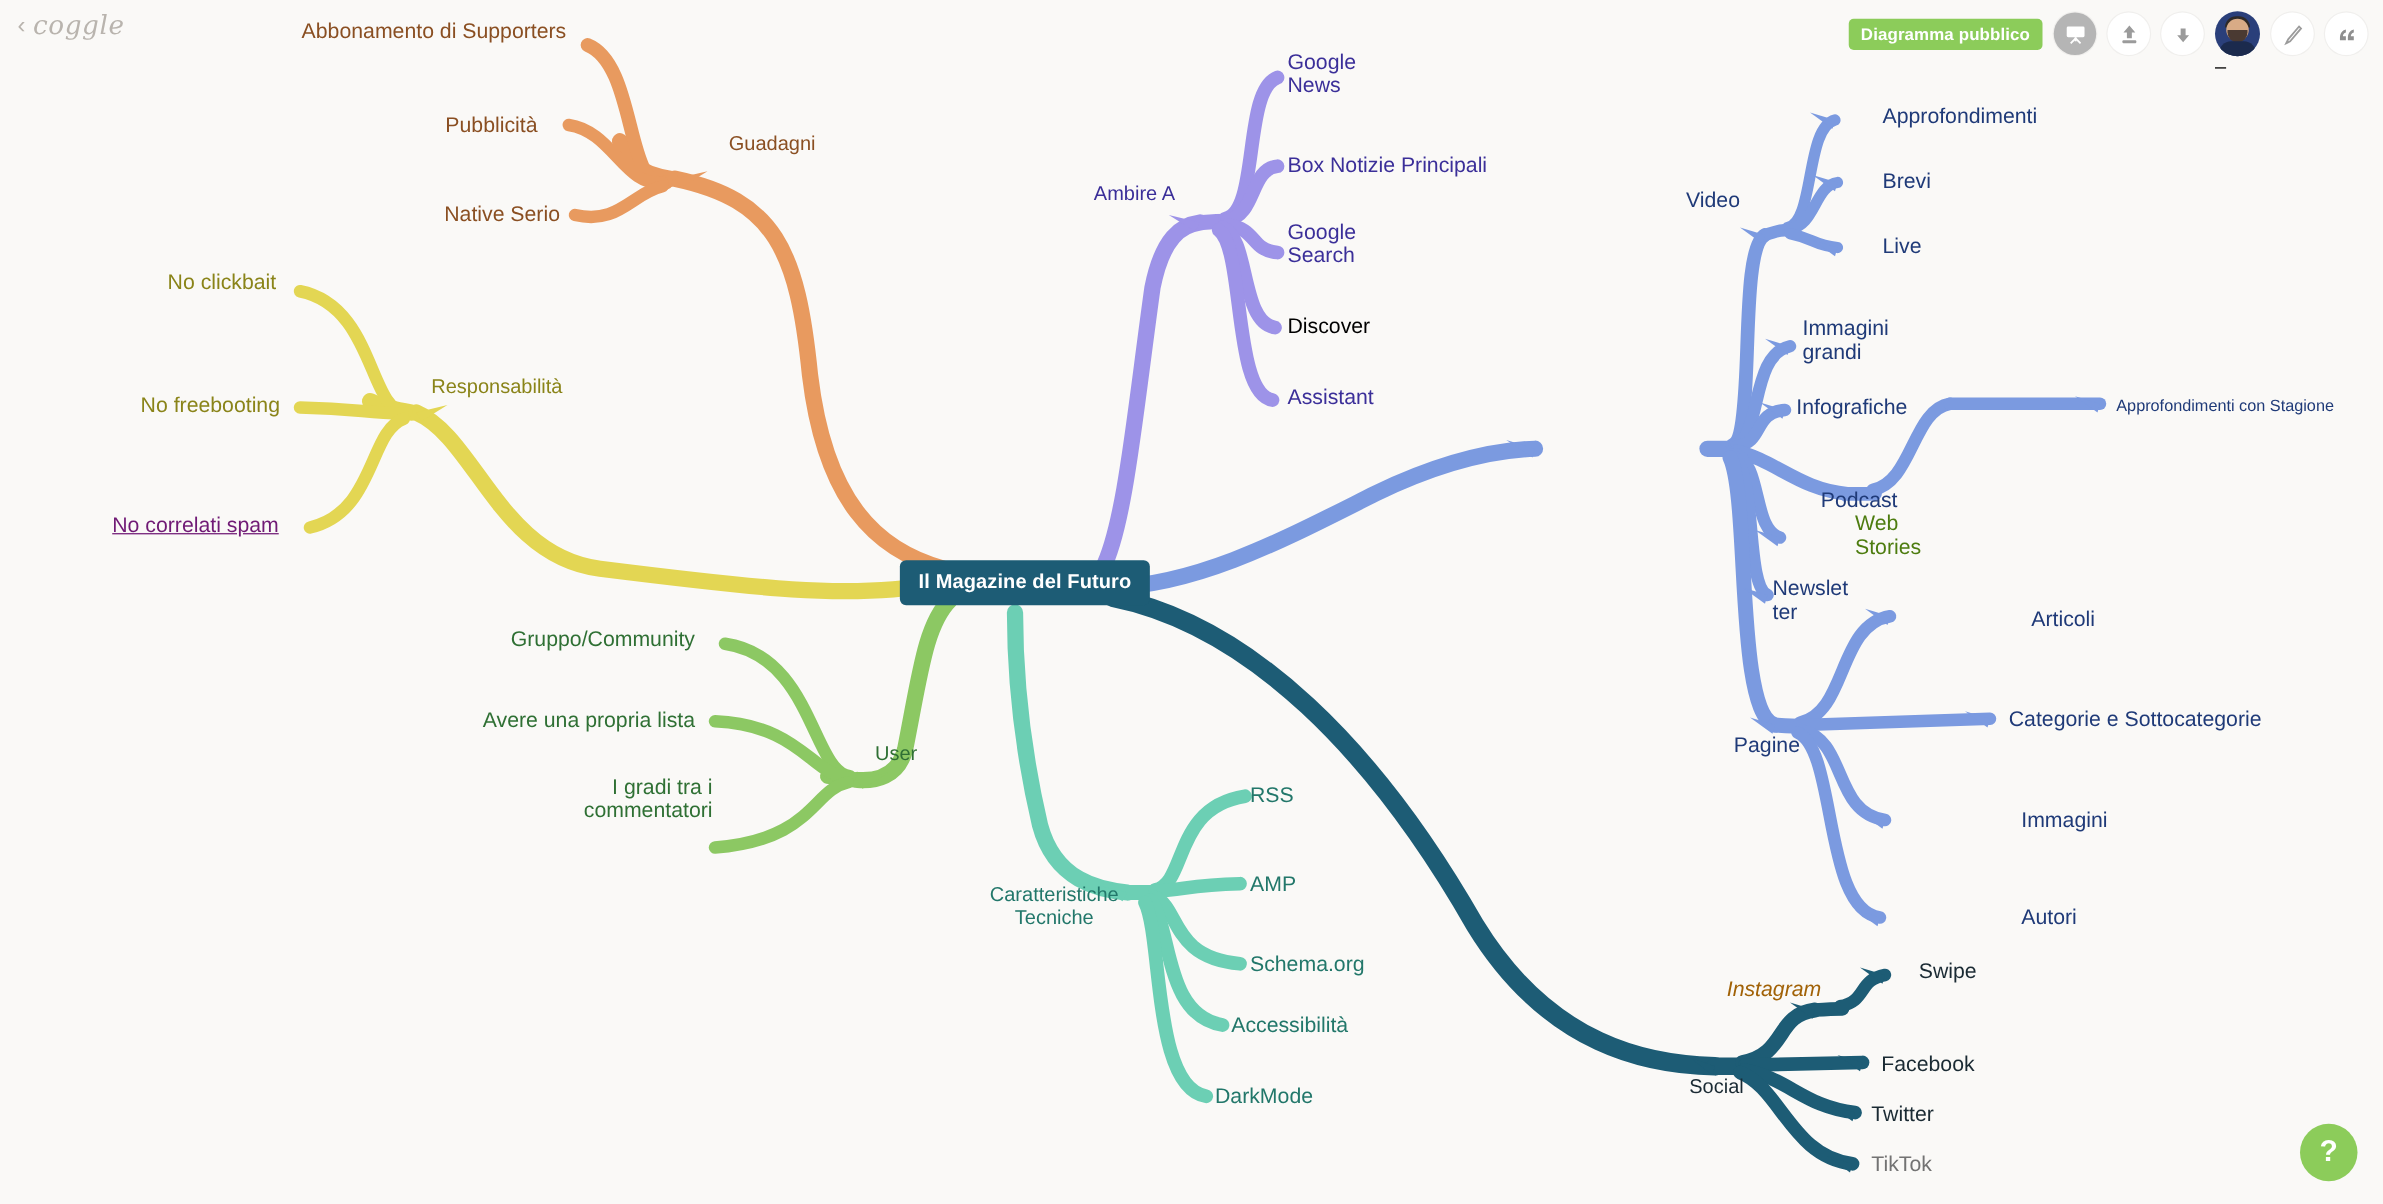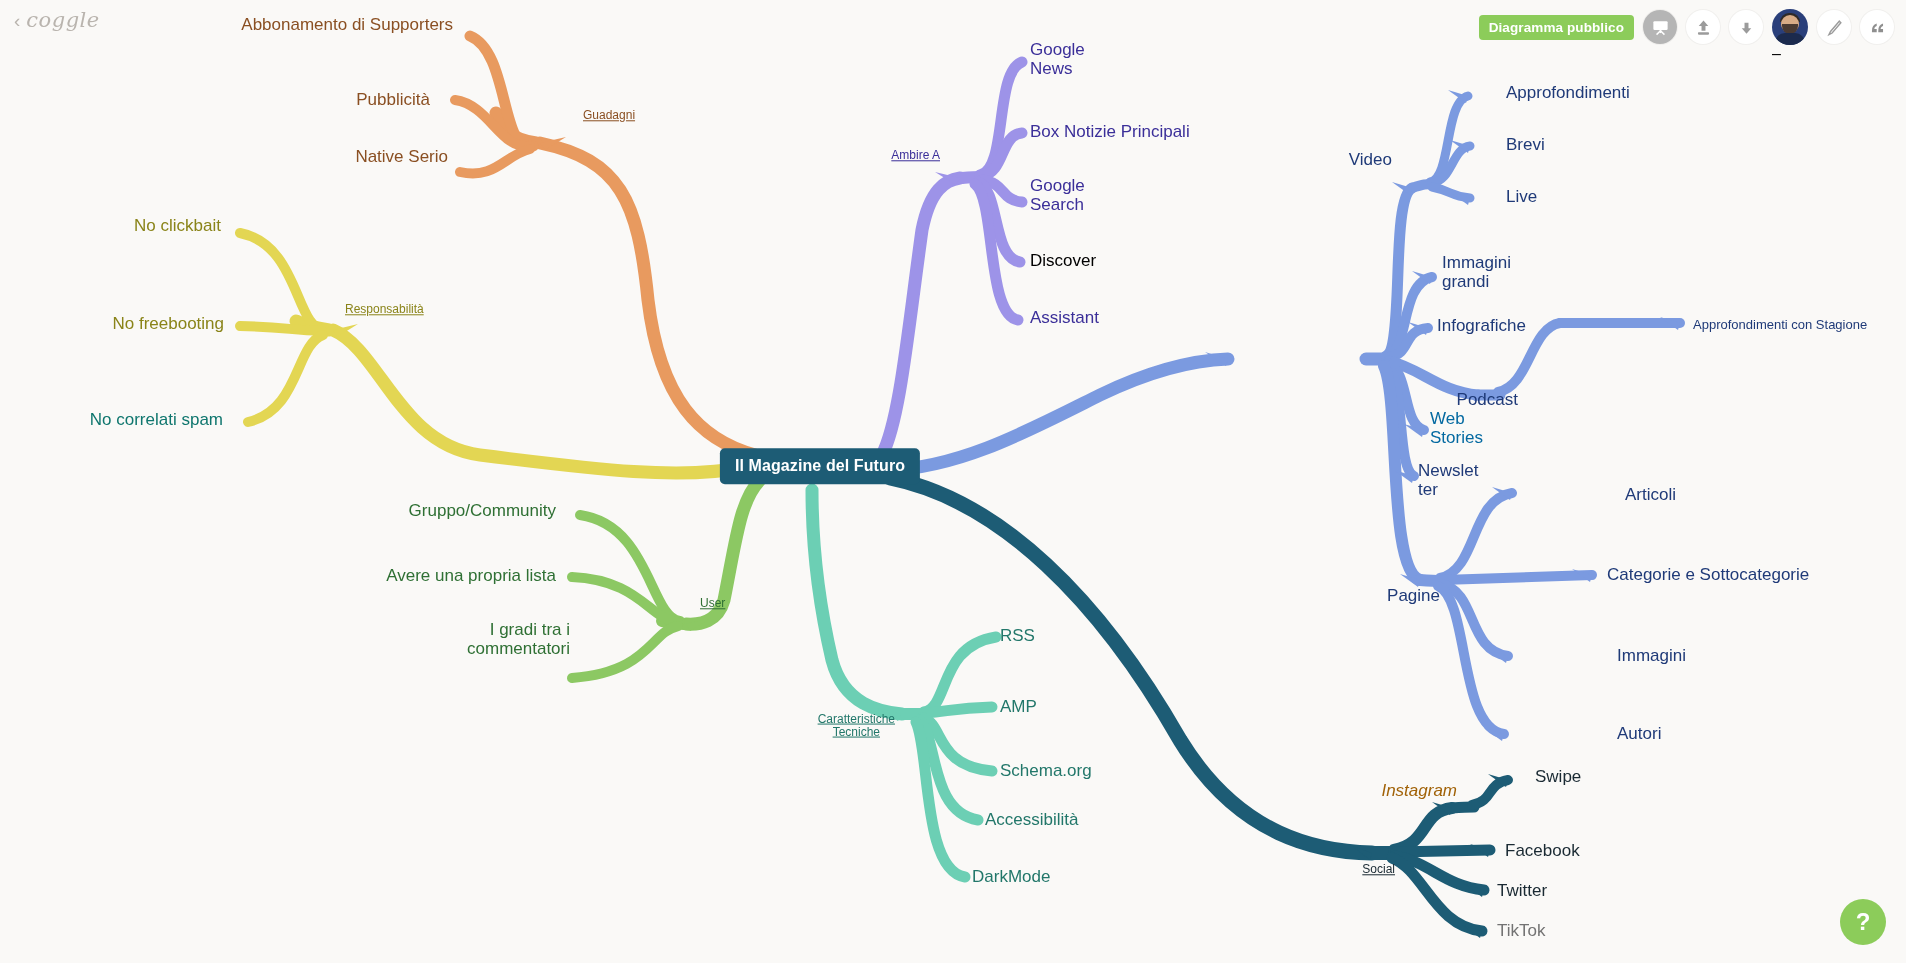--- a/index.html
+++ b/index.html
@@ -38,21 +38,21 @@
   .node.l{transform:translate(-100%,-50%);}  
   .node.r{transform:translate(0,-50%);}      
 
   .root{
     background:#1d5c75;color:#fff;font-weight:bold;font-size:16px;
     padding:9px 15px;border-radius:5px;letter-spacing:.1px;
   }
   .pill{
     background:#7b9ae0;color:#1a2340;font-size:20px;padding:8px 20px;border-radius:4px;
   }
-  .lvl1{font-size:12px;text-decoration:underline;}
+  .lvl1{font-size:16px;}
   .lvl2{font-size:17px;}
   .tiny{font-size:13px;}
   .al-c{text-align:center;}
   .al-r{text-align:right;}
 </style>
 </head>
 <body>
 
 <div id="canvas">
 
@@ -161,26 +161,26 @@
     </g>
   </svg>
 
   <div class="node c" style="left:820px;top:466px;">
     <div class="root">Il Magazine del Futuro</div>
   </div>
 
   <div class="node r lvl1" style="left:583px;top:116px;color:#8a4f22;">Guadagni</div>
   <div class="node l lvl2" style="left:453px;top:25px;color:#8a4f22;">Abbonamento di Supporters</div>
   <div class="node l lvl2" style="left:430px;top:100px;color:#8a4f22;">Pubblicità</div>
-  <div class="node l lvl2" style="left:448px;top:157px;color:#8a4f22;">Native Serio</div>
+  <div class="node l lvl2" style="left:448px;top:171px;color:#8a4f22;">Native Serio</div>
 
   <div class="node r lvl1" style="left:345px;top:310px;color:#8a8419;">Responsabilità</div>
   <div class="node l lvl2" style="left:221px;top:226px;color:#8a8419;">No clickbait</div>
   <div class="node l lvl2" style="left:224px;top:324px;color:#8a8419;">No freebooting</div>
-  <div class="node l lvl2" style="left:223px;top:420px;color:#0f766e;">No correlati spam</div>
+  <div class="node l lvl2" style="left:223px;top:420px;color:#701a75;text-decoration:underline;">No correlati spam</div>
 
   <div class="node r lvl1" style="left:700px;top:604px;color:#2f7034;">User</div>
   <div class="node l lvl2" style="left:556px;top:511px;color:#2f7034;">Gruppo/Community</div>
   <div class="node l lvl2" style="left:556px;top:576px;color:#2f7034;">Avere una propria lista</div>
   <div class="node l lvl2 al-r" style="left:570px;top:639px;color:#2f7034;">I gradi tra i
 commentatori</div>
 
   <div class="node l lvl1 al-c" style="left:895px;top:726px;color:#22776a;">Caratteristiche
 Tecniche</div>
   <div class="node r lvl2" style="left:1000px;top:636px;color:#22776a;">RSS</div>
@@ -200,21 +200,21 @@
 
   <div class="node l lvl2" style="left:1392px;top:160px;color:#1f3a78;">Video</div>
   <div class="node r lvl2" style="left:1506px;top:93px;color:#1f3a78;">Approfondimenti</div>
   <div class="node r lvl2" style="left:1506px;top:145px;color:#1f3a78;">Brevi</div>
   <div class="node r lvl2" style="left:1506px;top:197px;color:#1f3a78;">Live</div>
   <div class="node r lvl2" style="left:1442px;top:272px;color:#1f3a78;">Immagini
 grandi</div>
   <div class="node r lvl2" style="left:1437px;top:326px;color:#1f3a78;">Infografiche</div>
   <div class="node l lvl2" style="left:1518px;top:400px;color:#1f3a78;">Podcast</div>
   <div class="node r tiny" style="left:1693px;top:325px;color:#1f3a78;">Approfondimenti con Stagione</div>
-  <div class="node r lvl2" style="left:1430px;top:428px;color:#0369a1;">Web
+  <div class="node r lvl2" style="left:1484px;top:428px;color:#4d7c0f;">Web
 Stories</div>
   <div class="node r lvl2" style="left:1418px;top:480px;color:#1f3a78;">Newslet
 ter</div>
   <div class="node l lvl2" style="left:1440px;top:596px;color:#1f3a78;">Pagine</div>
   <div class="node r lvl2" style="left:1625px;top:495px;color:#1f3a78;">Articoli</div>
   <div class="node r lvl2" style="left:1607px;top:575px;color:#1f3a78;">Categorie e Sottocategorie</div>
   <div class="node r lvl2" style="left:1617px;top:656px;color:#1f3a78;">Immagini</div>
   <div class="node r lvl2" style="left:1617px;top:734px;color:#1f3a78;">Autori</div>
 
   <div class="node l lvl1" style="left:1395px;top:870px;color:#1a2a33;">Social</div>

